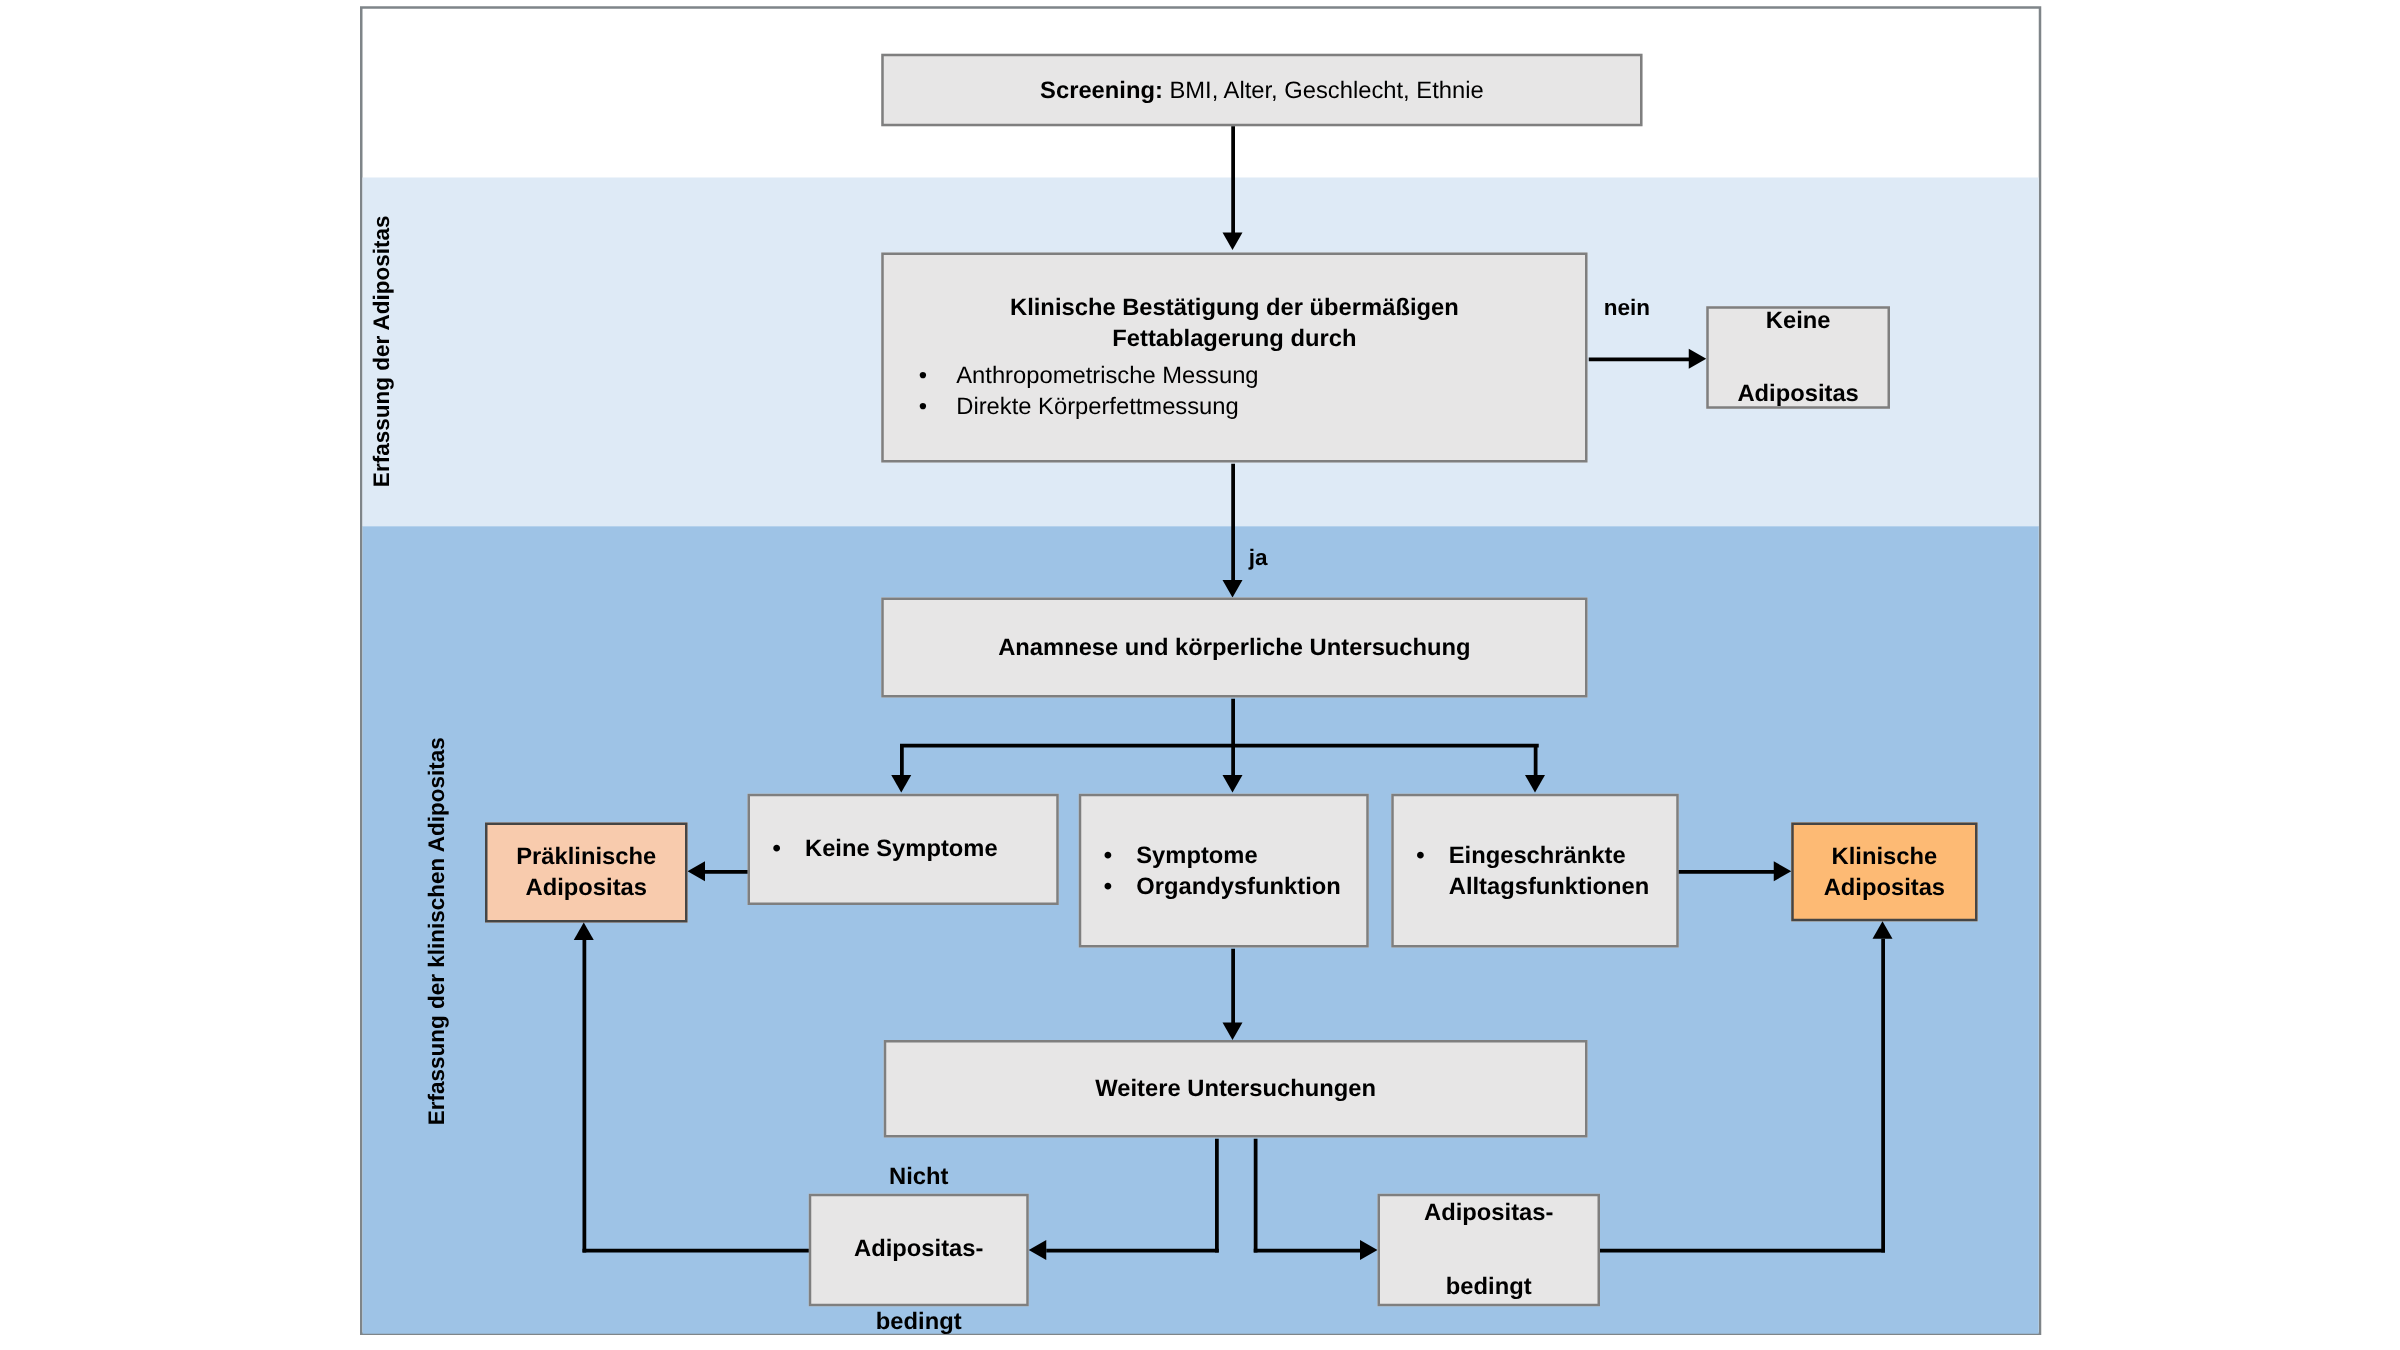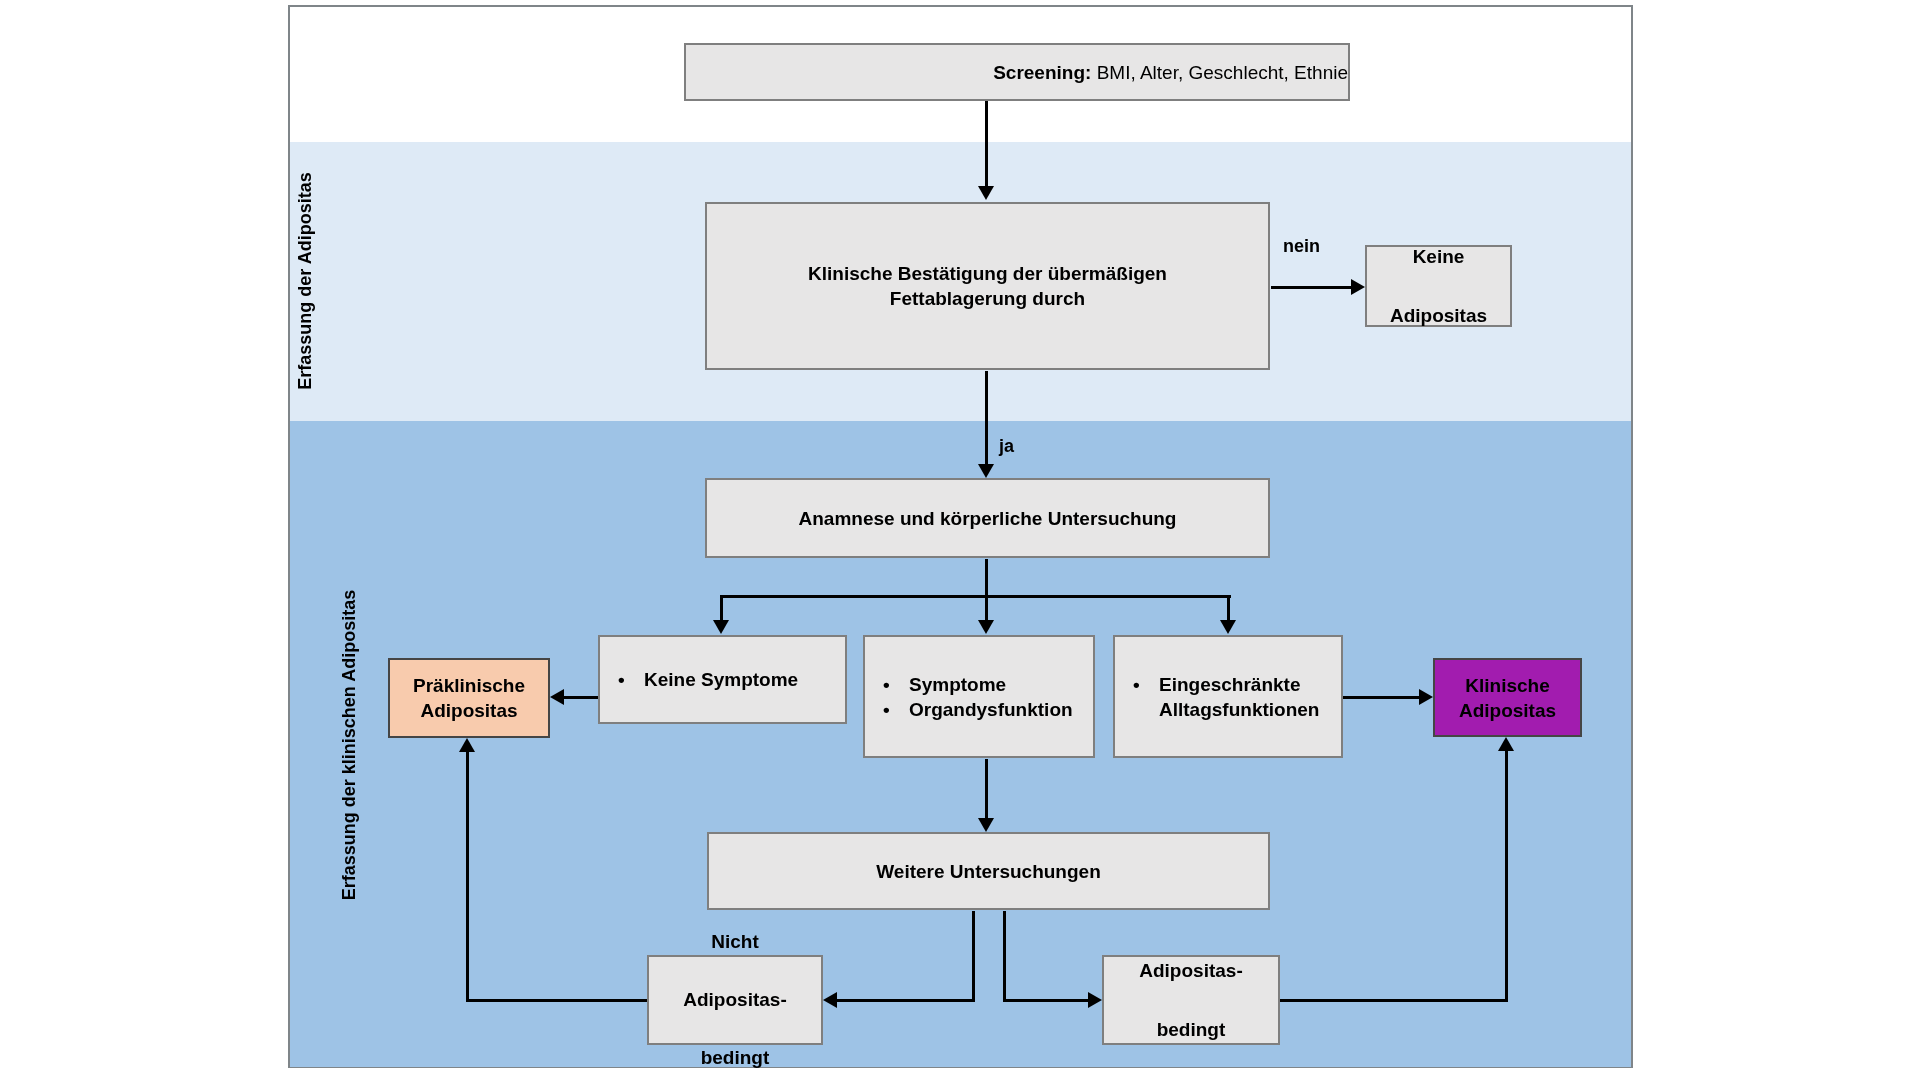--- a/index.html
+++ b/index.html
@@ -14,21 +14,21 @@
   .band-dark  { top:421px; height:646px; background:#9EC3E6; }
 
   .rot-label { position:absolute; transform:rotate(-90deg); transform-origin:center center;
                font-weight:bold; font-size:18px; line-height:22px; text-align:center; white-space:nowrap; }
 
   .node { position:absolute; background:#E7E6E6; border:2px solid #7F7F7F;
           display:flex; flex-direction:column; justify-content:center; align-items:center;
           font-size:19px; line-height:25px; text-align:center; }
   .node.bold { font-weight:bold;gap:34px; }
   .node.accent-salmon { background:#F8CBAD; border-color:#454545; font-weight:bold; }
-  .node.accent-red    { background:#a21caf; border-color:#454545; font-weight:bold; }
+  .node.accent-red    { background:#fdba74; border-color:#454545; font-weight:bold; }
   .node .line { display:block; }
 
   .bullets { list-style:none; margin:0; padding:0; width:100%; text-align:left; }
   .bullets li { position:relative; padding-left:40px; }
   .bullets li::before { content:"\2022"; position:absolute; left:14px; }
   .bullets.wide li { padding-left:58px; }
   .bullets.wide li::before { left:28px; }
   .bullets.bold { font-weight:bold; }
 
   .hline, .vline { position:absolute; background:#000; }
@@ -48,34 +48,38 @@
   <div class="frame"></div>
   <div class="band band-light"></div>
   <div class="band band-dark"></div>
 
   <div class="rot-label" style="left:182px; top:253px; width:280px; height:56px;">
     <span class="line">Erfassung der</span>
     <span class="line">Adipositas</span>
   </div>
   <div class="rot-label" style="left:142px; top:731px; width:420px; height:28px;">Erfassung der klinischen Adipositas</div>
 
-  <div class="node" style="left:684px; top:43px; width:666px; height:58px;align-items:flex-end;">
+  <div class="node" style="left:705px; top:43px; width:609px; height:58px;">
     <div>
       <span style="font-weight:bold">Screening:</span><span> BMI, Alter, Geschlecht, Ethnie</span>
     </div>
   </div>
 
   <div class="vline" style="left:985px; top:101px; width:3px; height:86px;"></div>
   <div class="ah ah-down" style="left:978px; top:186px;"></div>
 
   <div class="node" style="left:705px; top:202px; width:565px; height:168px; padding:10px 0;">
     <div style="font-weight:bold">
       <span class="line">Klinische Bestätigung der übermäßigen</span>
       <span class="line">Fettablagerung durch</span>
     </div>
+    <ul class="bullets wide" style="margin-top:4px;">
+      <li>Anthropometrische Messung</li>
+      <li>Direkte Körperfettmessung</li>
+    </ul>
   </div>
 
   <div class="edge-label" style="left:1283px; top:236px;">nein</div>
   <div class="hline" style="left:1271px; top:286px; width:81px; height:3px;"></div>
   <div class="ah ah-right" style="left:1351px; top:279px;"></div>
 
   <div class="node bold" style="left:1365px; top:245px; width:147px; height:82px;">
     <span class="line">Keine</span>
     <span class="line">Adipositas</span>
   </div>

